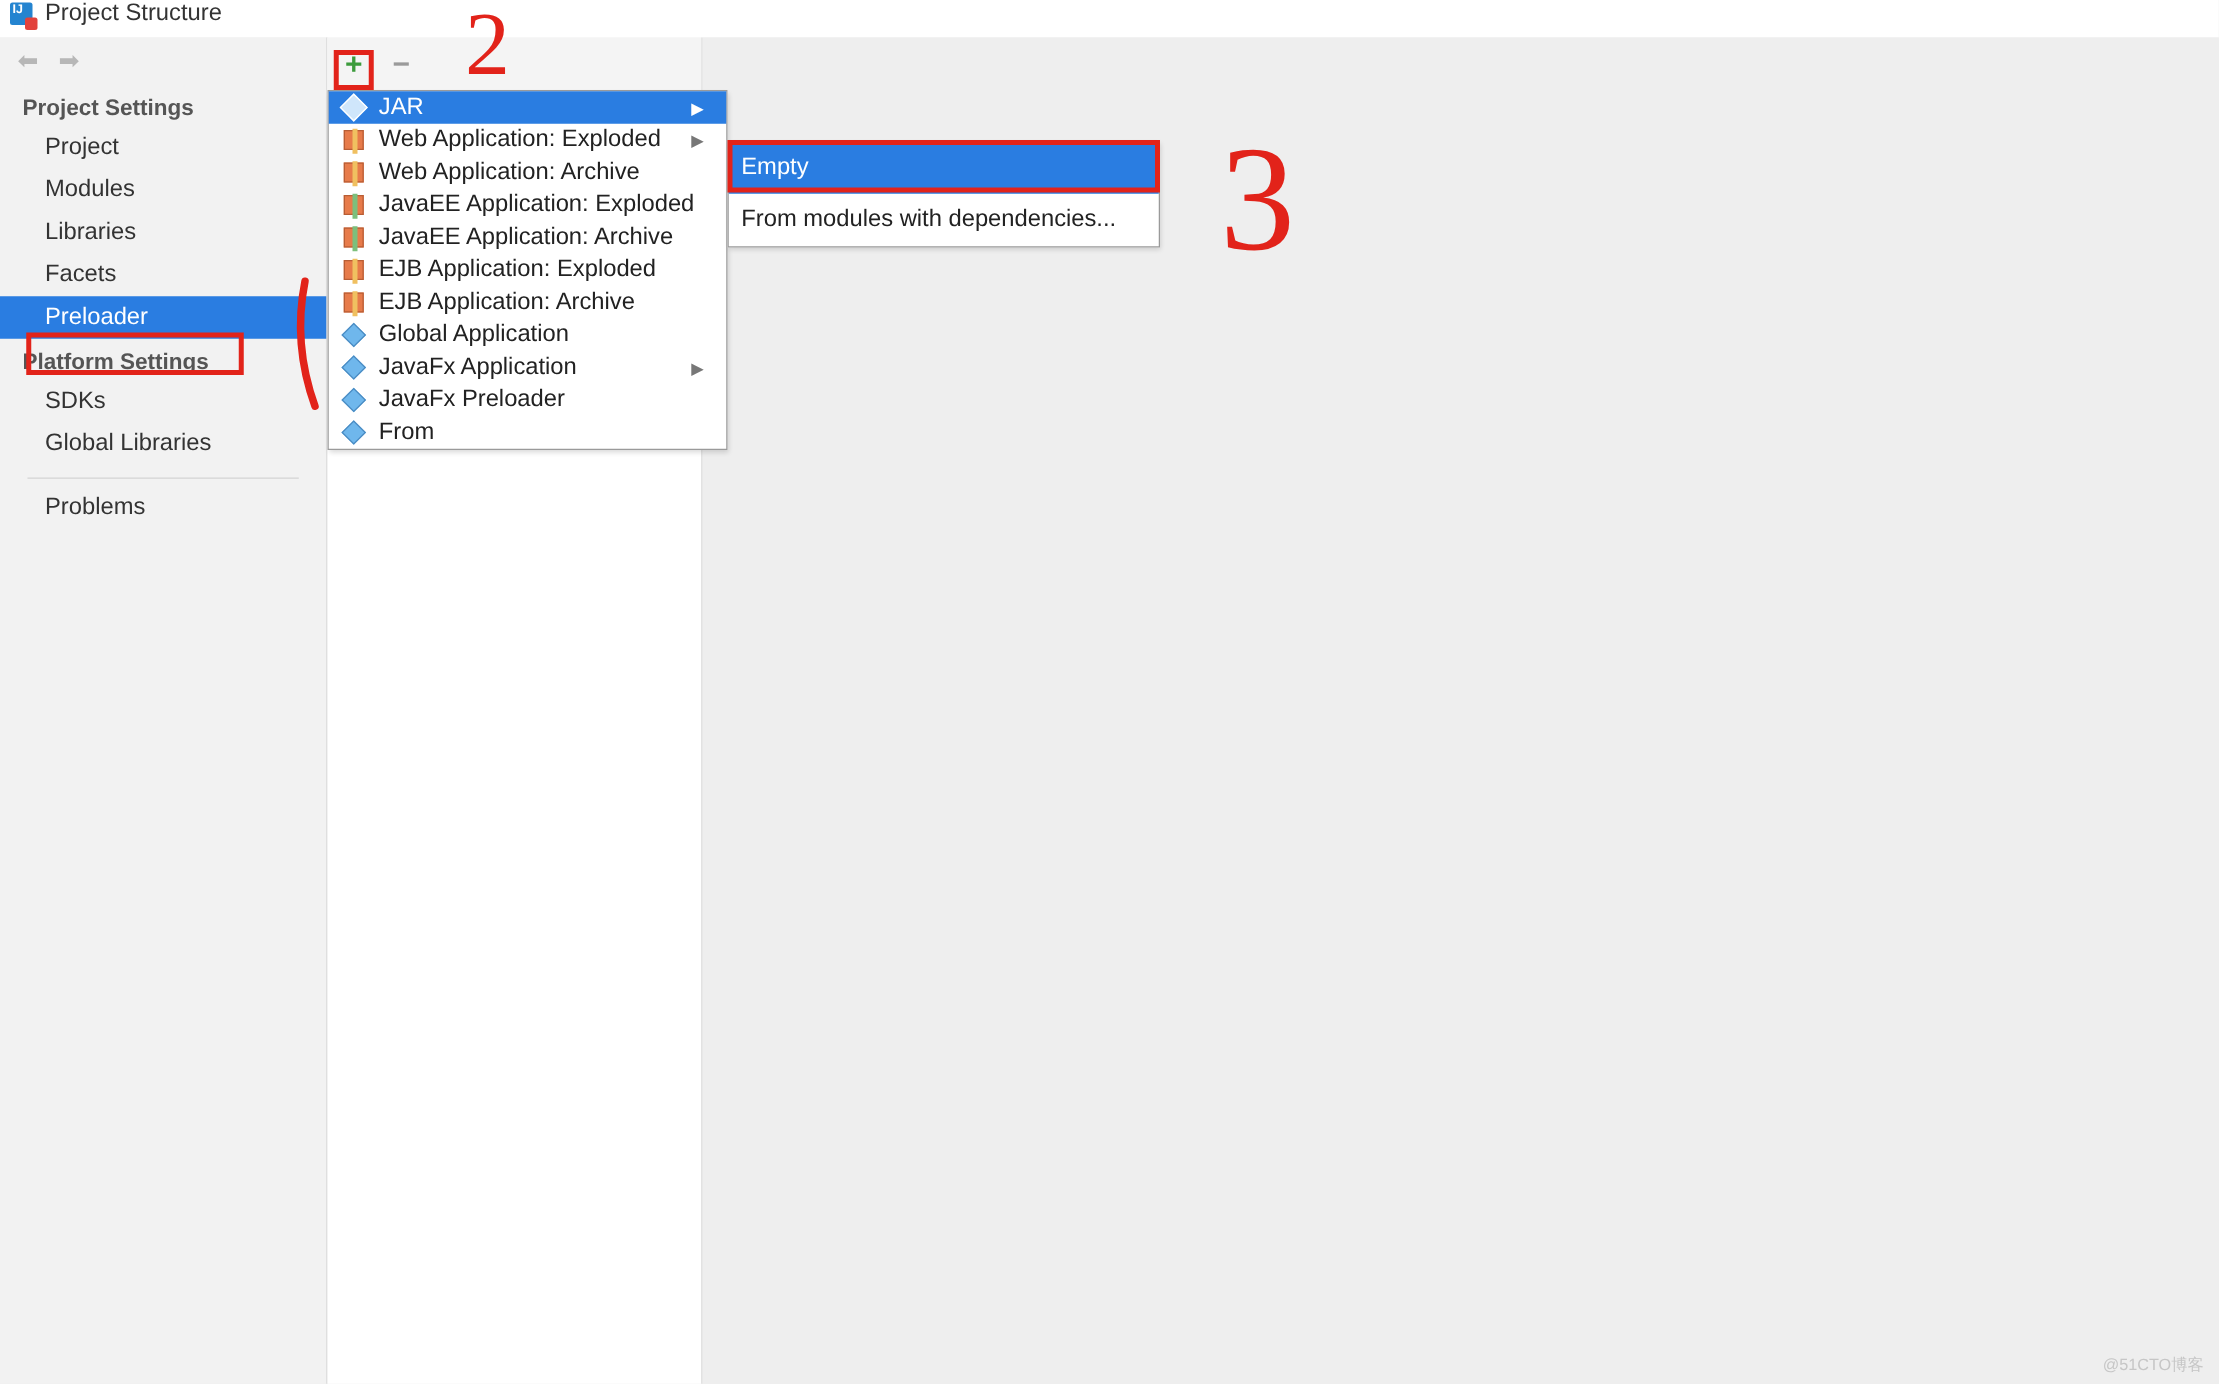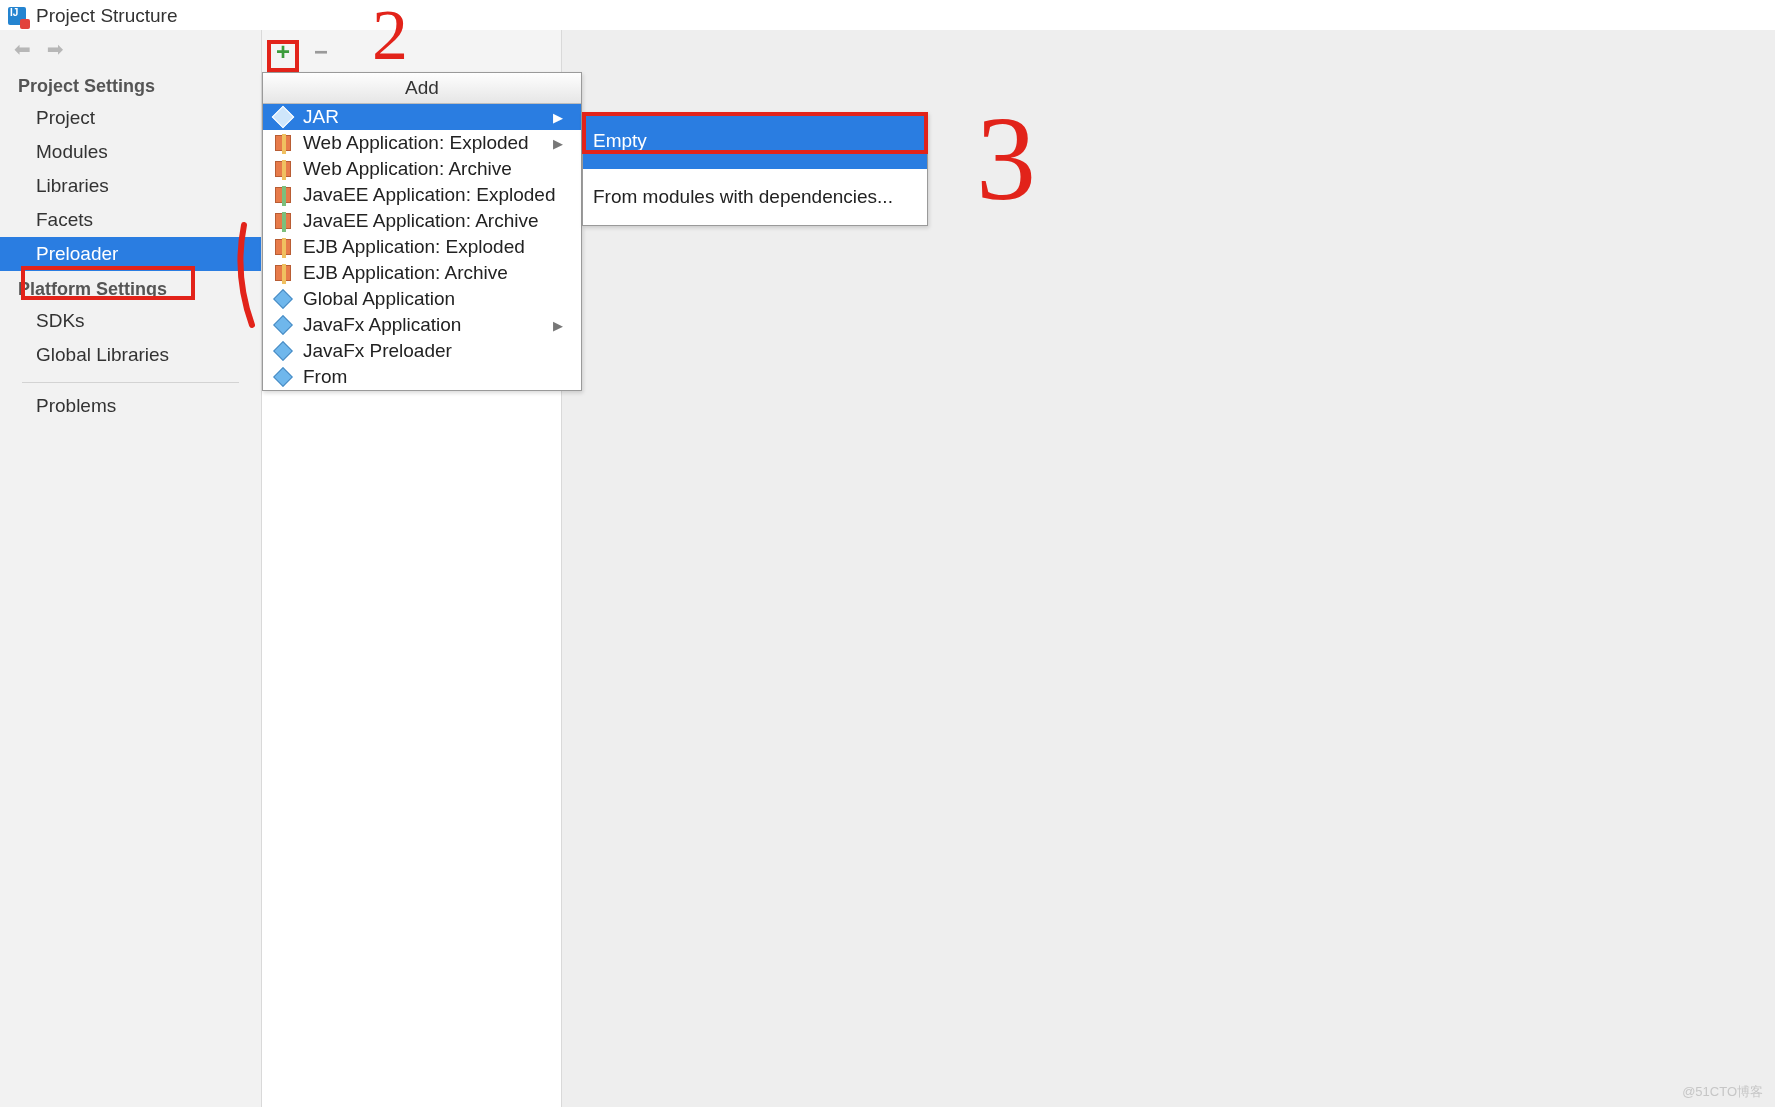--- a/index.html
+++ b/index.html
@@ -1,20 +1,20 @@
 <!DOCTYPE html>
 <html><head>
 <meta charset="utf-8">
 <style>
   * { box-sizing: border-box; font-family: "Segoe UI", Arial, sans-serif; }
   html, body { margin:0; padding:0; width:1775px; height:1107px; background:#eeeeee; overflow:hidden; }
 
   
   .titlebar { position:absolute; left:0; top:0; right:0; height:30px; background:#fff;
-              display:flex; align-items:center; padding:16px 6px; font-size:19px; color:#333; }
+              display:flex; padding:0 6px; font-size:19px; color:#333; }
   .titlebar .app-icon { width:22px; height:22px; margin-right:8px; position:relative; }
   .titlebar .app-icon .box { position:absolute; inset:2px; background:#2484d0; border-radius:2px; }
   .titlebar .app-icon .box::after { content:"IJ"; position:absolute; left:2px; top:0; color:#fff; font-size:10px; font-weight:bold; }
   .titlebar .app-icon .corner { position:absolute; width:10px; height:10px; right:-2px; bottom:-2px; background:#e2423c; border-radius:2px; }
 
   
   .body-area { position:absolute; left:0; top:30px; right:0; bottom:0; display:flex; }
   .sidebar   { width:262px; background:#f2f2f2; border-right:1px solid #d9d9d9; display:flex; flex-direction:column; }
   .midcol    { width:300px; background:#ffffff; border-right:1px solid #d9d9d9; display:flex; flex-direction:column; position:relative; }
   .content   { flex:1; background:#eeeeee; }
@@ -51,21 +51,21 @@
   .ico-gift  { width:16px; height:16px; background:#e77b4a; border:1px solid #b85d34; position:relative; }
   .ico-gift::after { content:""; position:absolute; left:6px; top:-2px; width:4px; height:20px; background:#f0c060; }
   .ico-giftg { width:16px; height:16px; background:#e77b4a; border:1px solid #b85d34; position:relative; }
   .ico-giftg::after { content:""; position:absolute; left:6px; top:-2px; width:4px; height:20px; background:#7cbf7c; }
   .ico-dia   { width:14px; height:14px; background:#6fb7ec; transform:rotate(45deg); border:1px solid #4a8bc2; }
   .menu-item.hover .ico-jar,
   .menu-item.hover .ico-dia { background:#cfe6fb; border-color:#fff; }
 
   .menu-add  { left:262px; top:72px; width:320px; }
   .menu-sub  { left:582px; top:112px; width:346px; }
-  .menu-sub .menu-item { height:56px; }
+  .menu-sub .menu-item { height:42px; }
 
   
   .anno { position:absolute; z-index:200; pointer-events:none; }
   .box-red { border:4px solid #e2231a; }
   .num { color:#e2231a; font-weight:400; font-size:72px; font-family:"Comic Sans MS","Segoe Script",cursive; }
 
   .watermark { position:absolute; right:12px; bottom:6px; color:#c6c6c6; font-size:13px; }
 </style>
 </head>
 <body>
@@ -106,21 +106,20 @@
       <span class="tool-btn tool-add">+</span>
       <span class="tool-btn tool-rem">−</span>
     </div>
 
   </div>
 
   <div class="content"></div>
 </div>
 
 <div class="menu menu-add">
-  <div class="menu-header">Add</div>
 
   <div class="menu-item hover">
     <span class="mi-icon">
         <span class="ico-jar"></span>
       </span>
     <span>JAR</span>
     <span class="submenu-arrow">▶</span>
   </div>
   <div class="menu-item">
     <span class="mi-icon">

